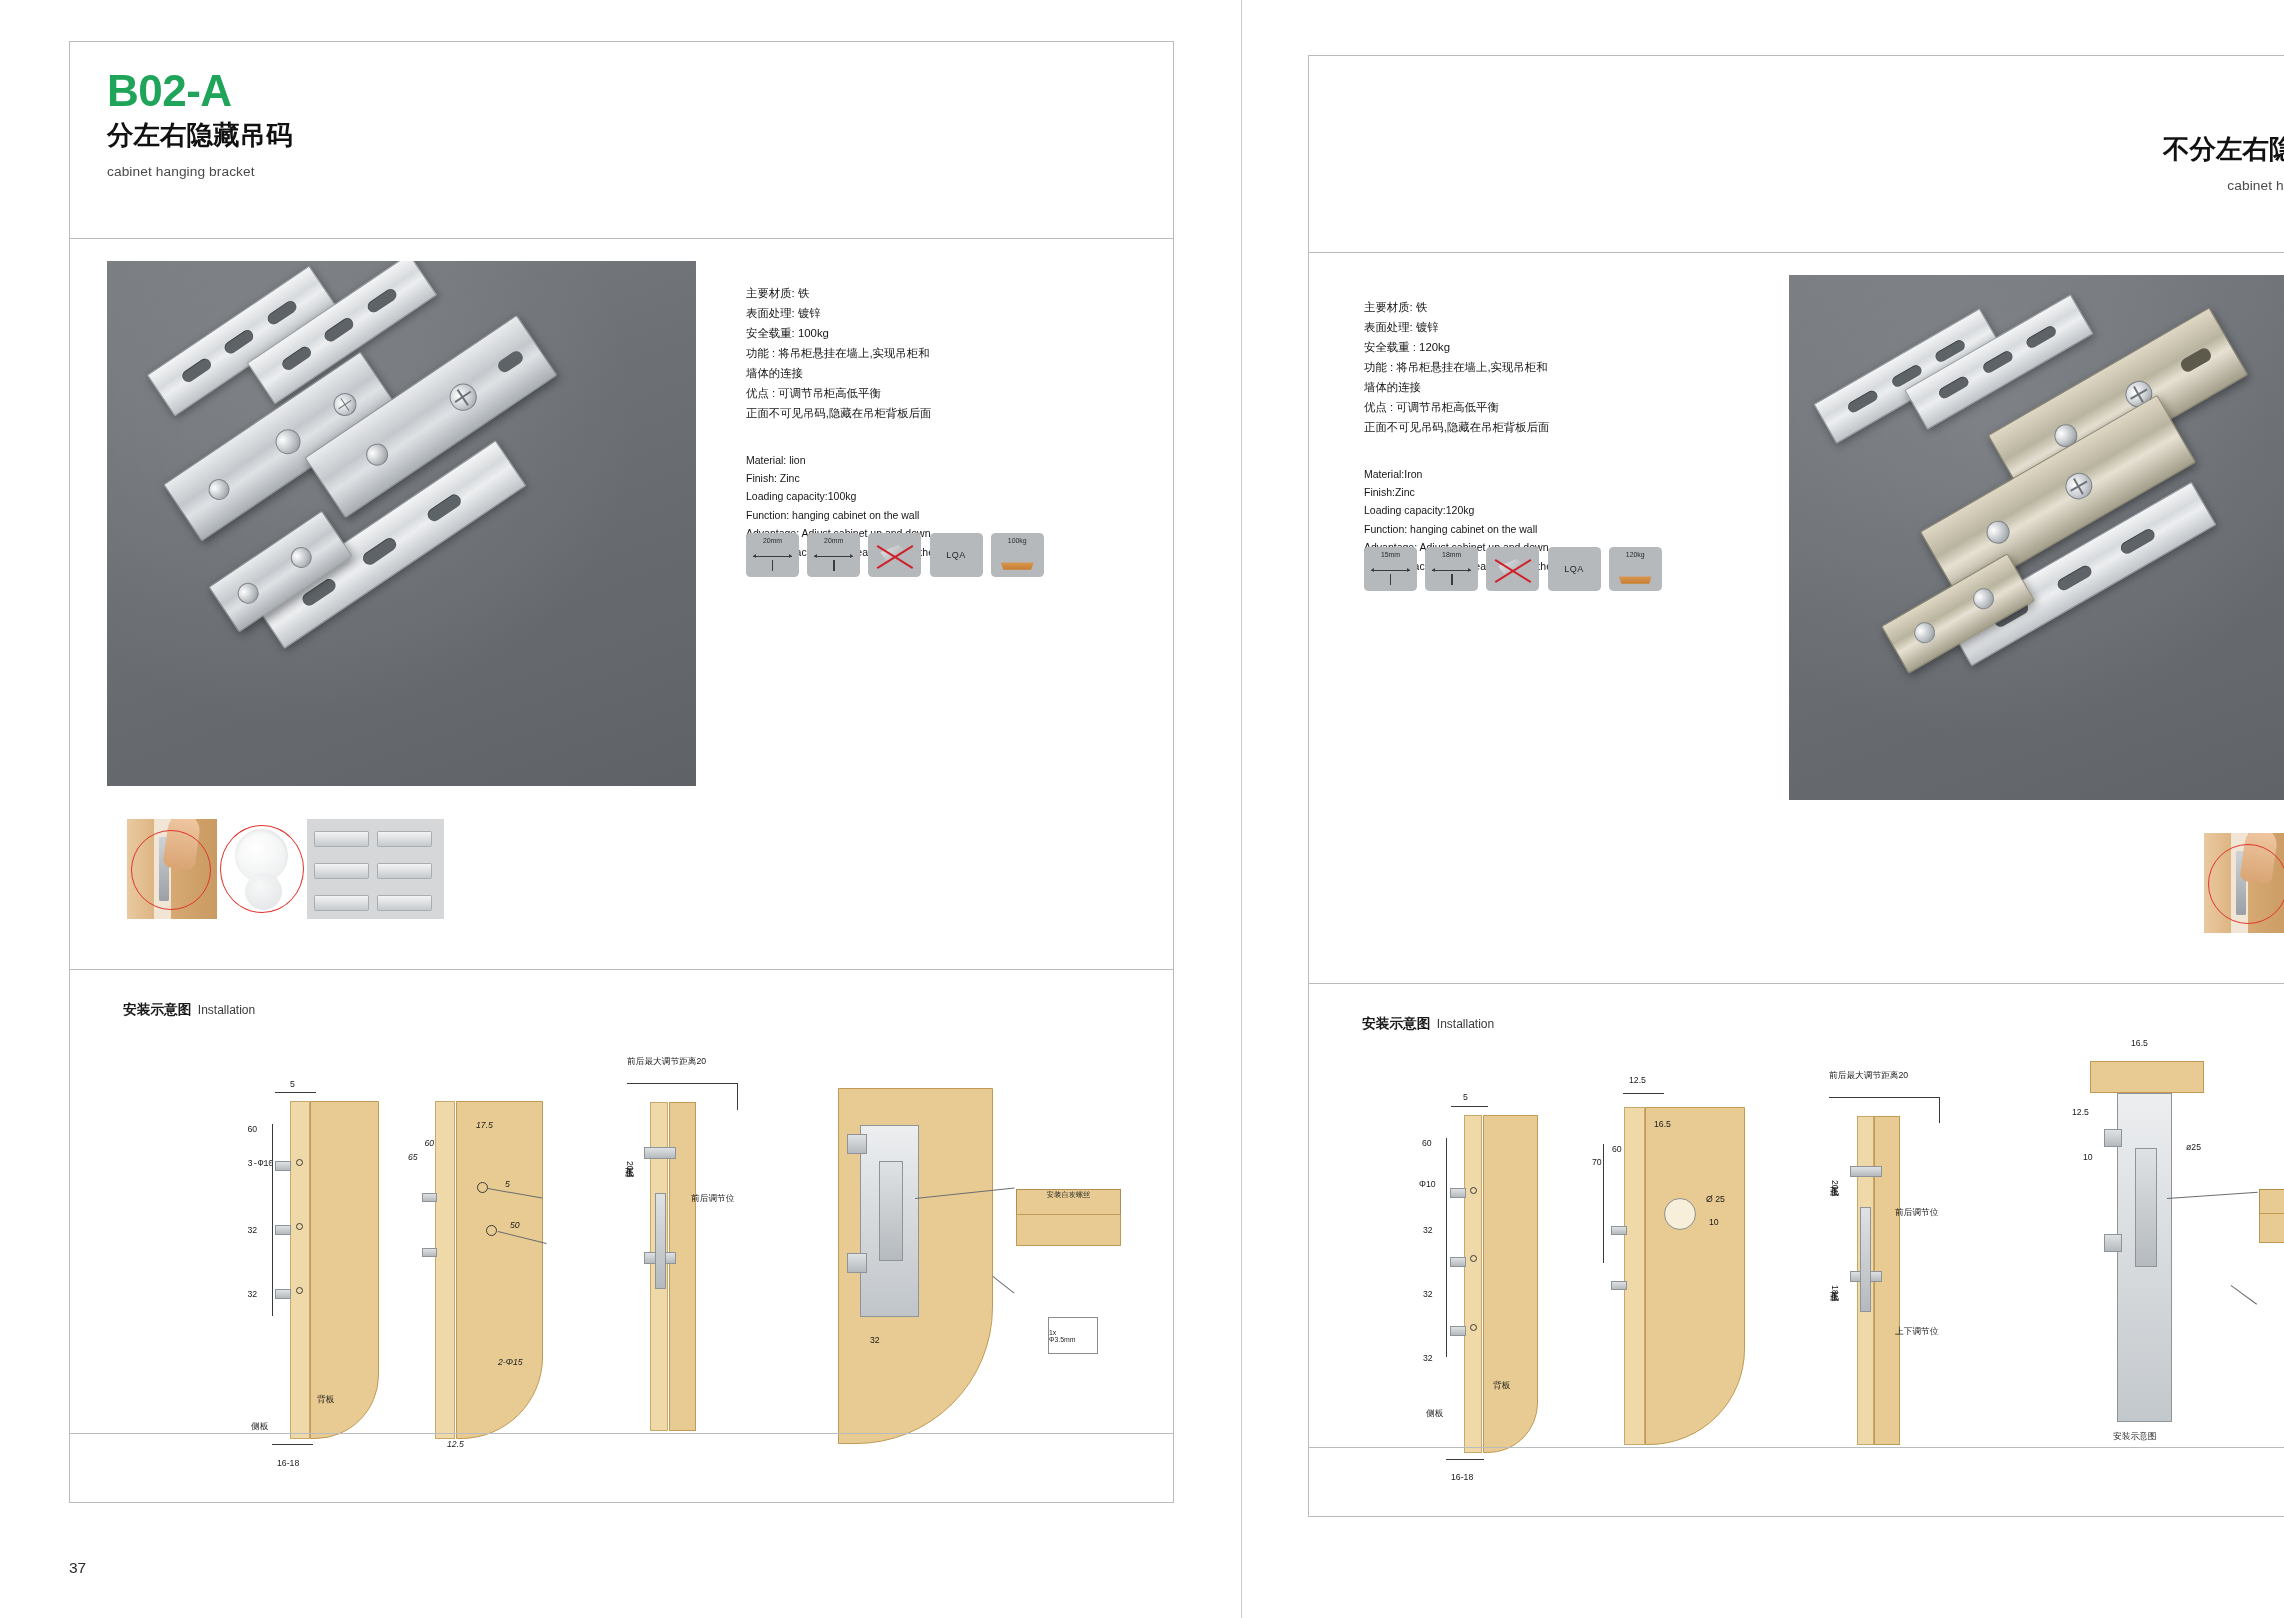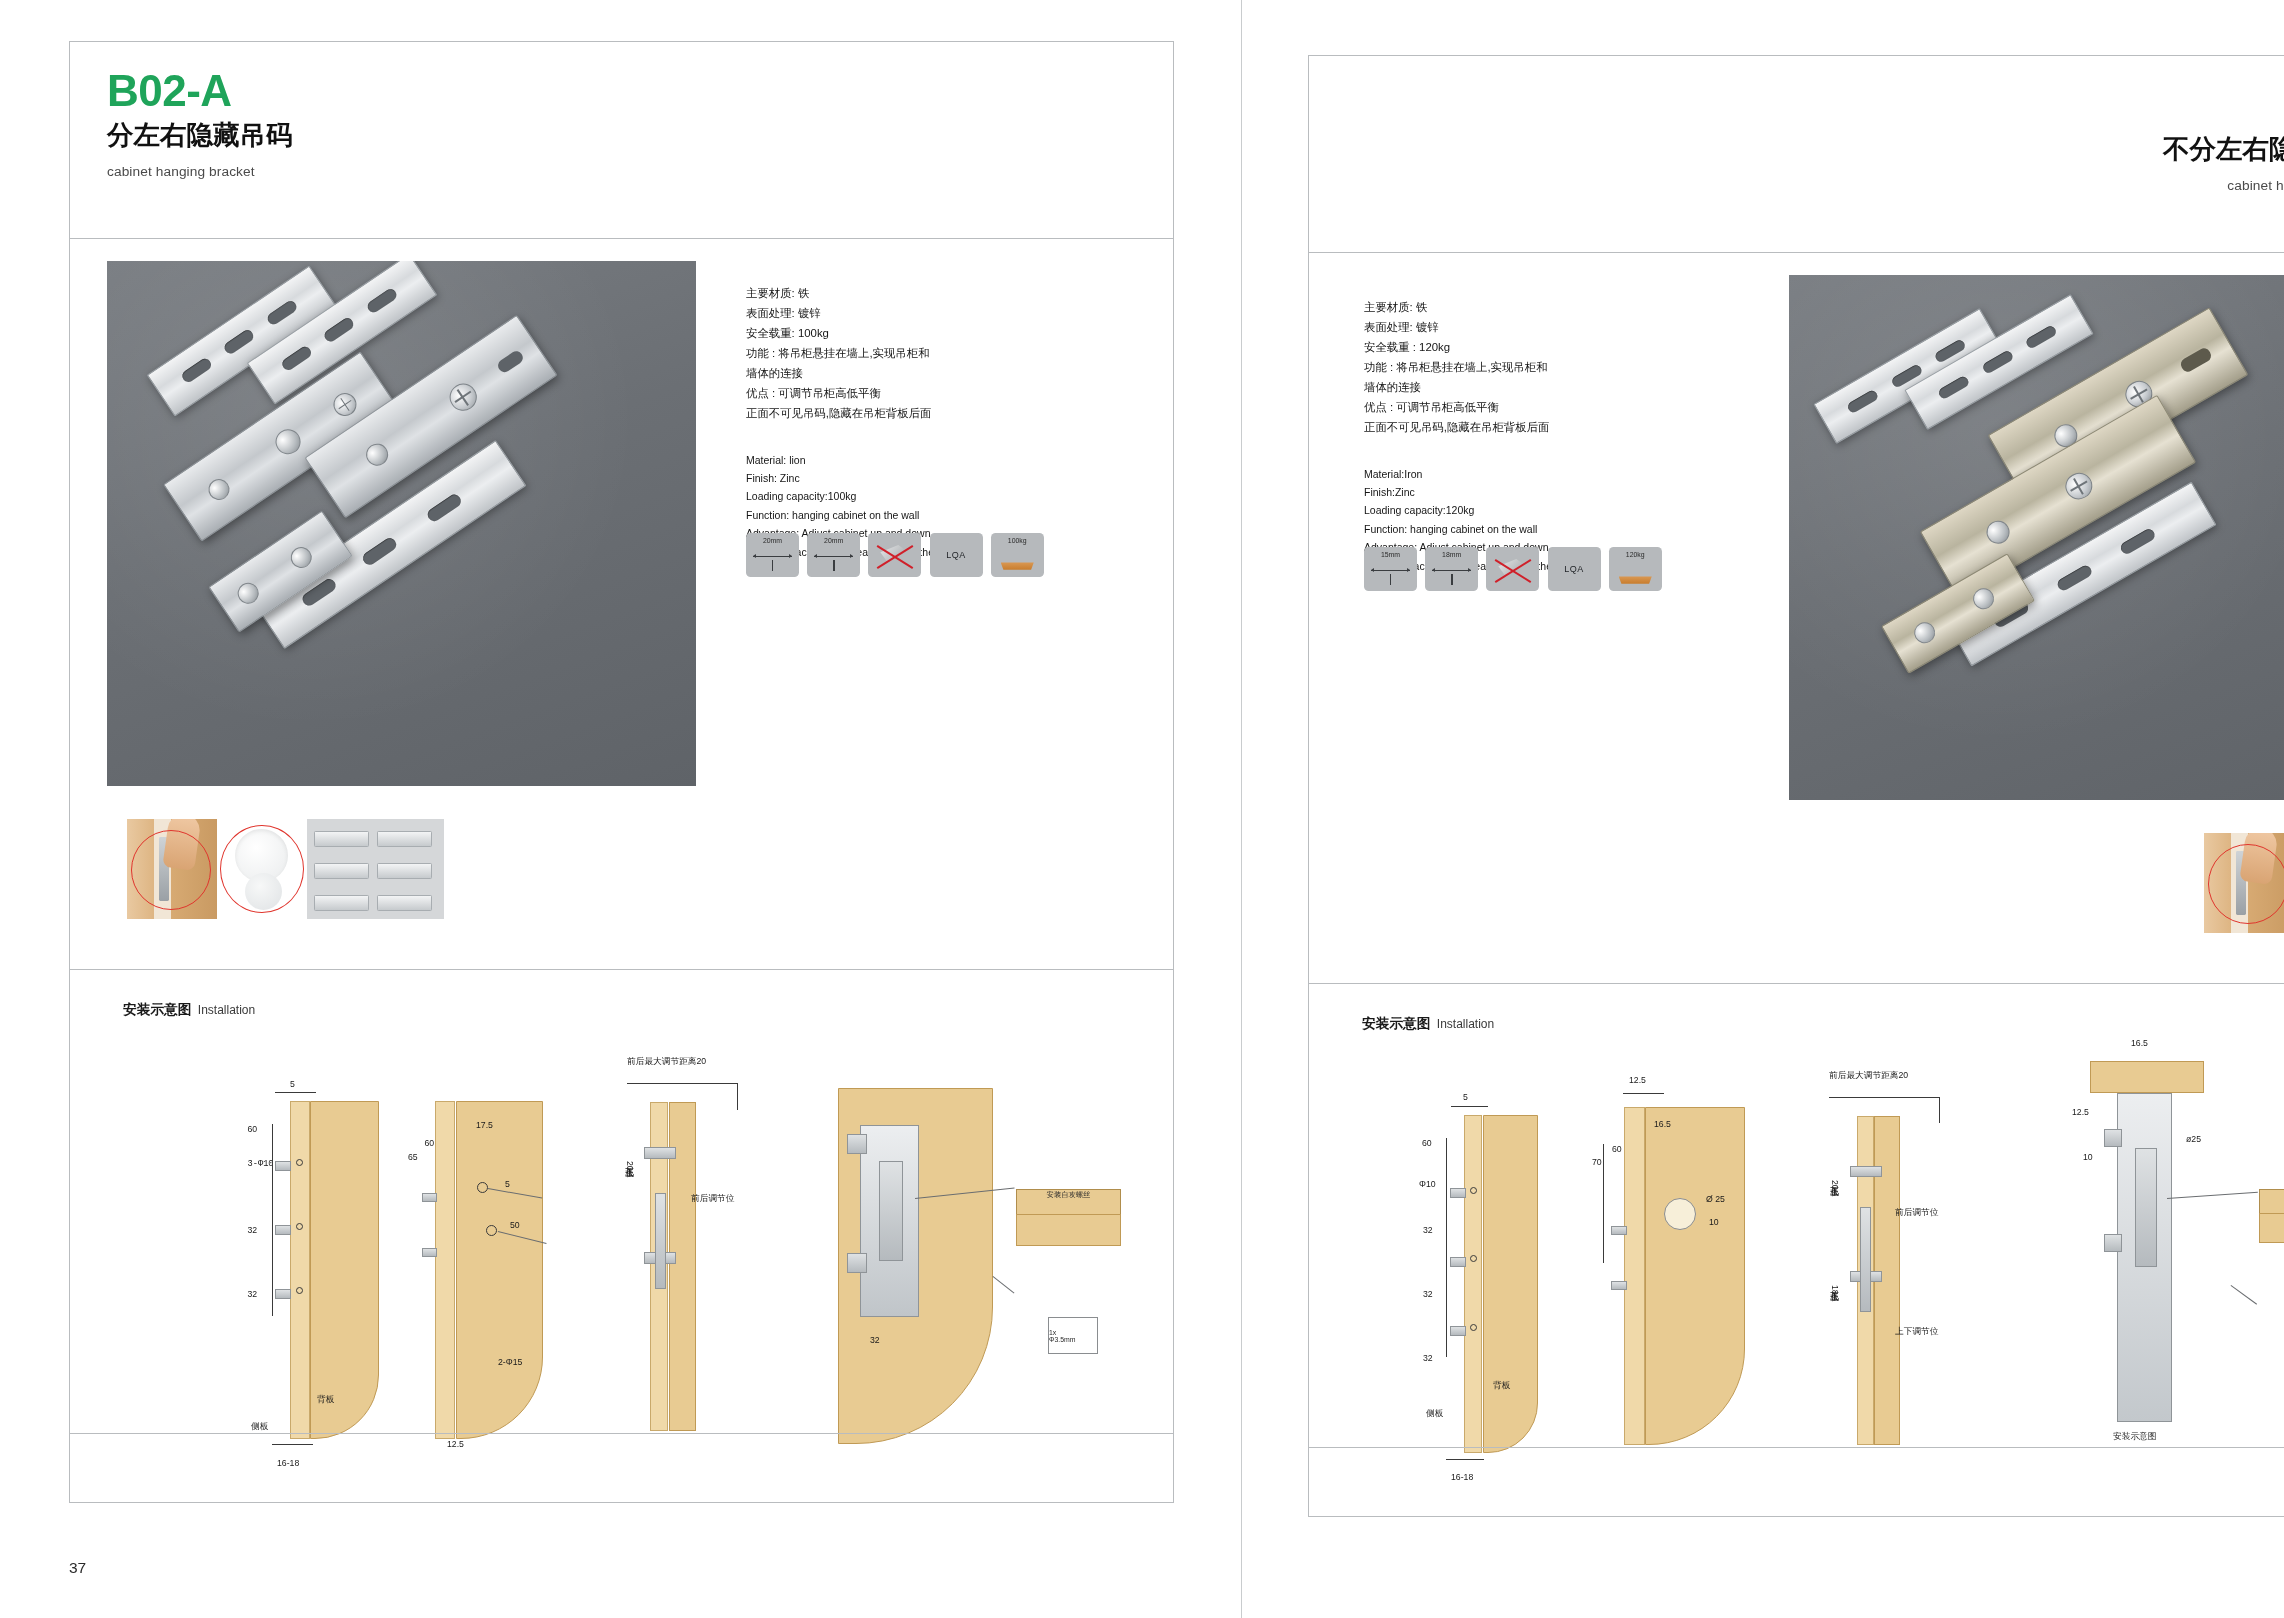--- a/index.html
+++ b/index.html
@@ -320,21 +320,21 @@
         <div class="dim" style="left:26.5px; top:85px;font-family:Liberation Mono, monospace;">3-Φ10</div>
         <div class="dim" style="left:26.5px; top:151px;">32</div>
         <div class="dim" style="left:26.5px; top:215px;">32</div>
         <div class="dim" style="left:30px; top:347px;">侧板</div>
         <div class="dim" style="left:96px; top:320px;">背板</div>
         <div class="dim" style="left:56px; top:384px;">16-18</div>
         <div class="linev" style="left:51px; top:50px; height:192px;"></div>
         <div class="lineh" style="left:51px; top:370px; width:41px;"></div>
       </div>
 
-      <div class="dwg" style="left:338px; top:1032px; width:192px; height:411px;">
+      <div class="dwg" style="left:338px; top:1032px; width:192px; height:411px;font-style:italic;">
         <div class="wood-b" style="left:27px; top:27px; width:20px; height:338px;"></div>
         <div class="wood-d" style="left:48px; top:27px; width:87px; height:338px; border-radius:0 0 82px 0;"></div>
         <div class="metal" style="left:13.7px; top:119px; width:15.5px; height:9px;"></div>
         <div class="metal" style="left:13.7px; top:174px; width:15.5px; height:9px;"></div>
         <div class="circ" style="left:69px; top:108px; width:11px; height:11px;"></div>
         <div class="circ" style="left:78px; top:151px; width:11px; height:11px;"></div>
         <div class="dim" style="left:68px; top:46px;">17.5</div>
         <div class="dim" style="left:0px; top:78px;">65</div>
         <div class="dim" style="left:16.4px; top:64px;">60</div>
         <div class="dim" style="left:97px; top:105px;">5</div>
@@ -543,21 +543,21 @@
       </div>
 
       <div class="dwg" style="left:694px; top:982px; width:402px; height:466px;">
         <div class="dim" style="left:128px; top:0px;">16.5</div>
         <div class="wood-d" style="left:87px; top:23px; width:114px; height:32px;"></div>
         <div class="metal" style="left:114px; top:55px; width:55px; height:329px; background:linear-gradient(180deg,#eceef0,#c3c8cc);"></div>
         <div class="metal" style="left:101px; top:91px; width:18px; height:18px;"></div>
         <div class="metal" style="left:101px; top:196px; width:18px; height:18px;"></div>
         <div class="metal" style="left:132px; top:110px; width:22px; height:119px;"></div>
         <div class="dim" style="left:69px; top:69px;">12.5</div>
-        <div class="dim" style="left:183px; top:96px;">ø25</div>
+        <div class="dim" style="left:183px; top:104px;">ø25</div>
         <div class="dim" style="left:80px; top:114px;">10</div>
         <div class="dim" style="left:110px; top:393px;">安装示意图</div>
         <div class="callout" style="left:256px; top:151px; width:105px; height:25px;">
           
         </div>
         <div class="wood-d" style="left:256px; top:175px; width:105px; height:30px;"></div>
         <div class="leader" style="left:164px; top:160px; width:91px; transform:rotate(-4deg);"></div>
 
         <div class="leader" style="left:228px; top:247px; width:32px; transform:rotate(36deg);"></div>
       </div>

